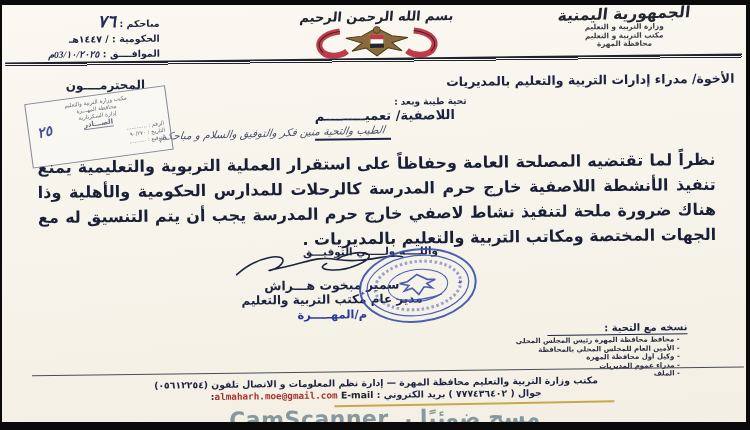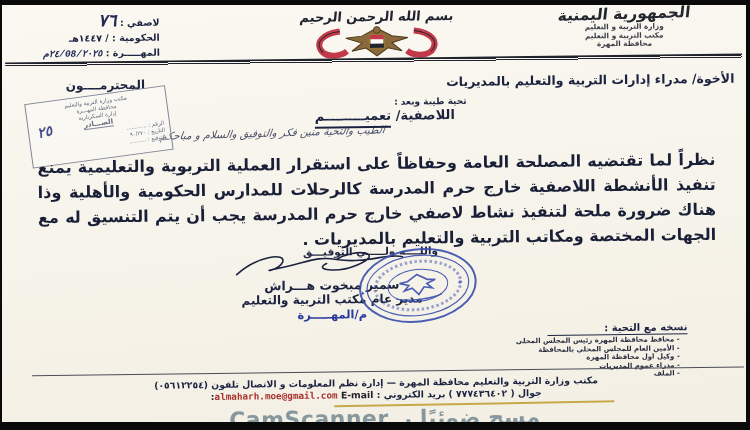--- a/index.html
+++ b/index.html
@@ -4,36 +4,36 @@
 <style>
   html,body{margin:0;padding:0;background:#000;}
   .frame{position:relative;width:750px;height:430px;background:#0a0a0a;overflow:hidden;
          font-family:"DejaVu Sans",sans-serif;}
   .sheet{position:absolute;top:5px;left:2px;width:744px;height:417px;overflow:hidden;
          background:linear-gradient(175deg,#faf8f1 0%,#f6f3ea 55%,#f3efe4 100%);}
   .rot{position:absolute;top:0;left:0;width:744px;height:417px;transform:rotate(-0.7deg);}
   .abs{position:absolute;}
   
   .hleft{top:6px;right:584px;width:150px;text-align:right;font-size:9.5px;line-height:15px;color:#1c2340;font-weight:bold;}
-  .hand{font-family:Liberation Mono, monospace;font-style:italic;color:#232b55;}
+  .hand{font-family:Liberation Serif, serif;font-style:italic;color:#232b55;}
   .handbig{font-size:17px;letter-spacing:1px;}
   .basmala{top:4px;left:277px;width:200px;text-align:center;font-size:13px;font-weight:bold;color:#20242e;
            transform:skewX(-6deg);letter-spacing:-0.5px;}
   .hright{top:3px;right:12px;width:215px;text-align:center;color:#23262e;}
   .country{font-size:15.5px;font-weight:bold;transform:skewX(-8deg) rotate(-1deg);letter-spacing:-0.5px;}
   .minline{font-size:7.3px;line-height:8.5px;font-weight:bold;color:#3a3d46;}
   .rule{top:53px;left:5px;width:737px;height:5px;
         background:linear-gradient(#20232b 0 2px,transparent 2px 3px,#20232b 3px 4px,transparent 4px);}
   .rule2{top:366px;left:28px;width:712px;height:1px;background:#4a4d55;}
   
   .addr{top:70px;right:10px;width:470px;text-align:right;font-size:12.5px;font-weight:bold;color:#1c2340;}
   .honor{top:70px;right:584px;width:110px;text-align:center;font-size:12px;font-weight:bold;color:#1c2340;}
   .greet{top:92px;right:278px;width:130px;font-size:9px;font-weight:bold;color:#1c2340;}
   .subj{top:103px;right:290px;width:200px;font-size:13px;font-weight:bold;color:#1c2340;}
-  .subj .u{border-bottom:2px solid #1c2340;padding-bottom:3px;}
+  .subj .u{border-bottom:2px solid #1c2340;padding-bottom:15px;}
   .note{top:121px;right:360px;width:300px;text-align:right;font-size:10.5px;color:#2a3050;
         font-family:"DejaVu Serif",serif;font-style:italic;transform:rotate(-1deg) skewX(-10deg);opacity:.85;}
   
   .stampbox{top:86px;right:575px;width:140px;height:60px;transform:rotate(-7deg);
             border:1.5px solid #787d90;color:#5c6175;text-align:center;font-size:5.6px;line-height:7px;
             padding-top:3px;opacity:.92;background:rgba(255,255,255,.25);}
   .stampbox .sadr{font-size:7px;font-weight:bold;border-bottom:1px solid #787d90;display:inline-block;margin-top:1px;}
   .stampbox .row{text-align:right;padding-right:5px;font-size:5.4px;line-height:6.8px;}
   .shand{position:absolute;color:#36408a;font-family:"DejaVu Serif",serif;font-style:italic;font-weight:bold;}
   
@@ -65,30 +65,30 @@
 </style>
 </head>
 <body>
 
 <div class="frame">
   <div class="sheet">
     <div class="rot">
 
       <div class="abs hleft">
         <div>
-          <span>لاصفي :</span>
+          <span>مباحكم :</span>
           <span class="hand handbig">٧٦</span>
         </div>
         <div>
           <span>الحكومية :</span>
           <span>/ ١٤٤٧هـ</span>
         </div>
         <div>
-          <span>المهـــــرة :</span>
-          <span class="hand">٢٤/08/٢٠٢٥م</span>
+          <span>الموافــــق :</span>
+          <span class="hand">03/١٠/٢٠٢٥م</span>
         </div>
       </div>
 
       <div class="abs basmala">بسم الله الرحمن الرحيم</div>
       <svg class="abs" style="top:19px;left:302px;" width="150" height="36" viewBox="0 0 150 36">
         <path d="M38,7 C20,9 12,19 21,28 C27,33 39,32 45,27" fill="none" stroke="#c2394a" stroke-width="6"></path>
         <path d="M112,7 C130,9 138,19 129,28 C123,33 111,32 105,27" fill="none" stroke="#c2394a" stroke-width="6"></path>
         <path d="M38,7 C20,9 12,19 21,28" fill="none" stroke="#2a2a2a" stroke-width="1"></path>
         <path d="M112,7 C130,9 138,19 129,28" fill="none" stroke="#2a2a2a" stroke-width="1"></path>
         <path d="M75,4 L60,12 L44,14 L60,19 L50,27 L64,24 L75,32 L86,24 L100,27 L90,19 L106,14 L90,12 Z" fill="#8a6a3c" stroke="#4a3a1c" stroke-width="1"></path>

